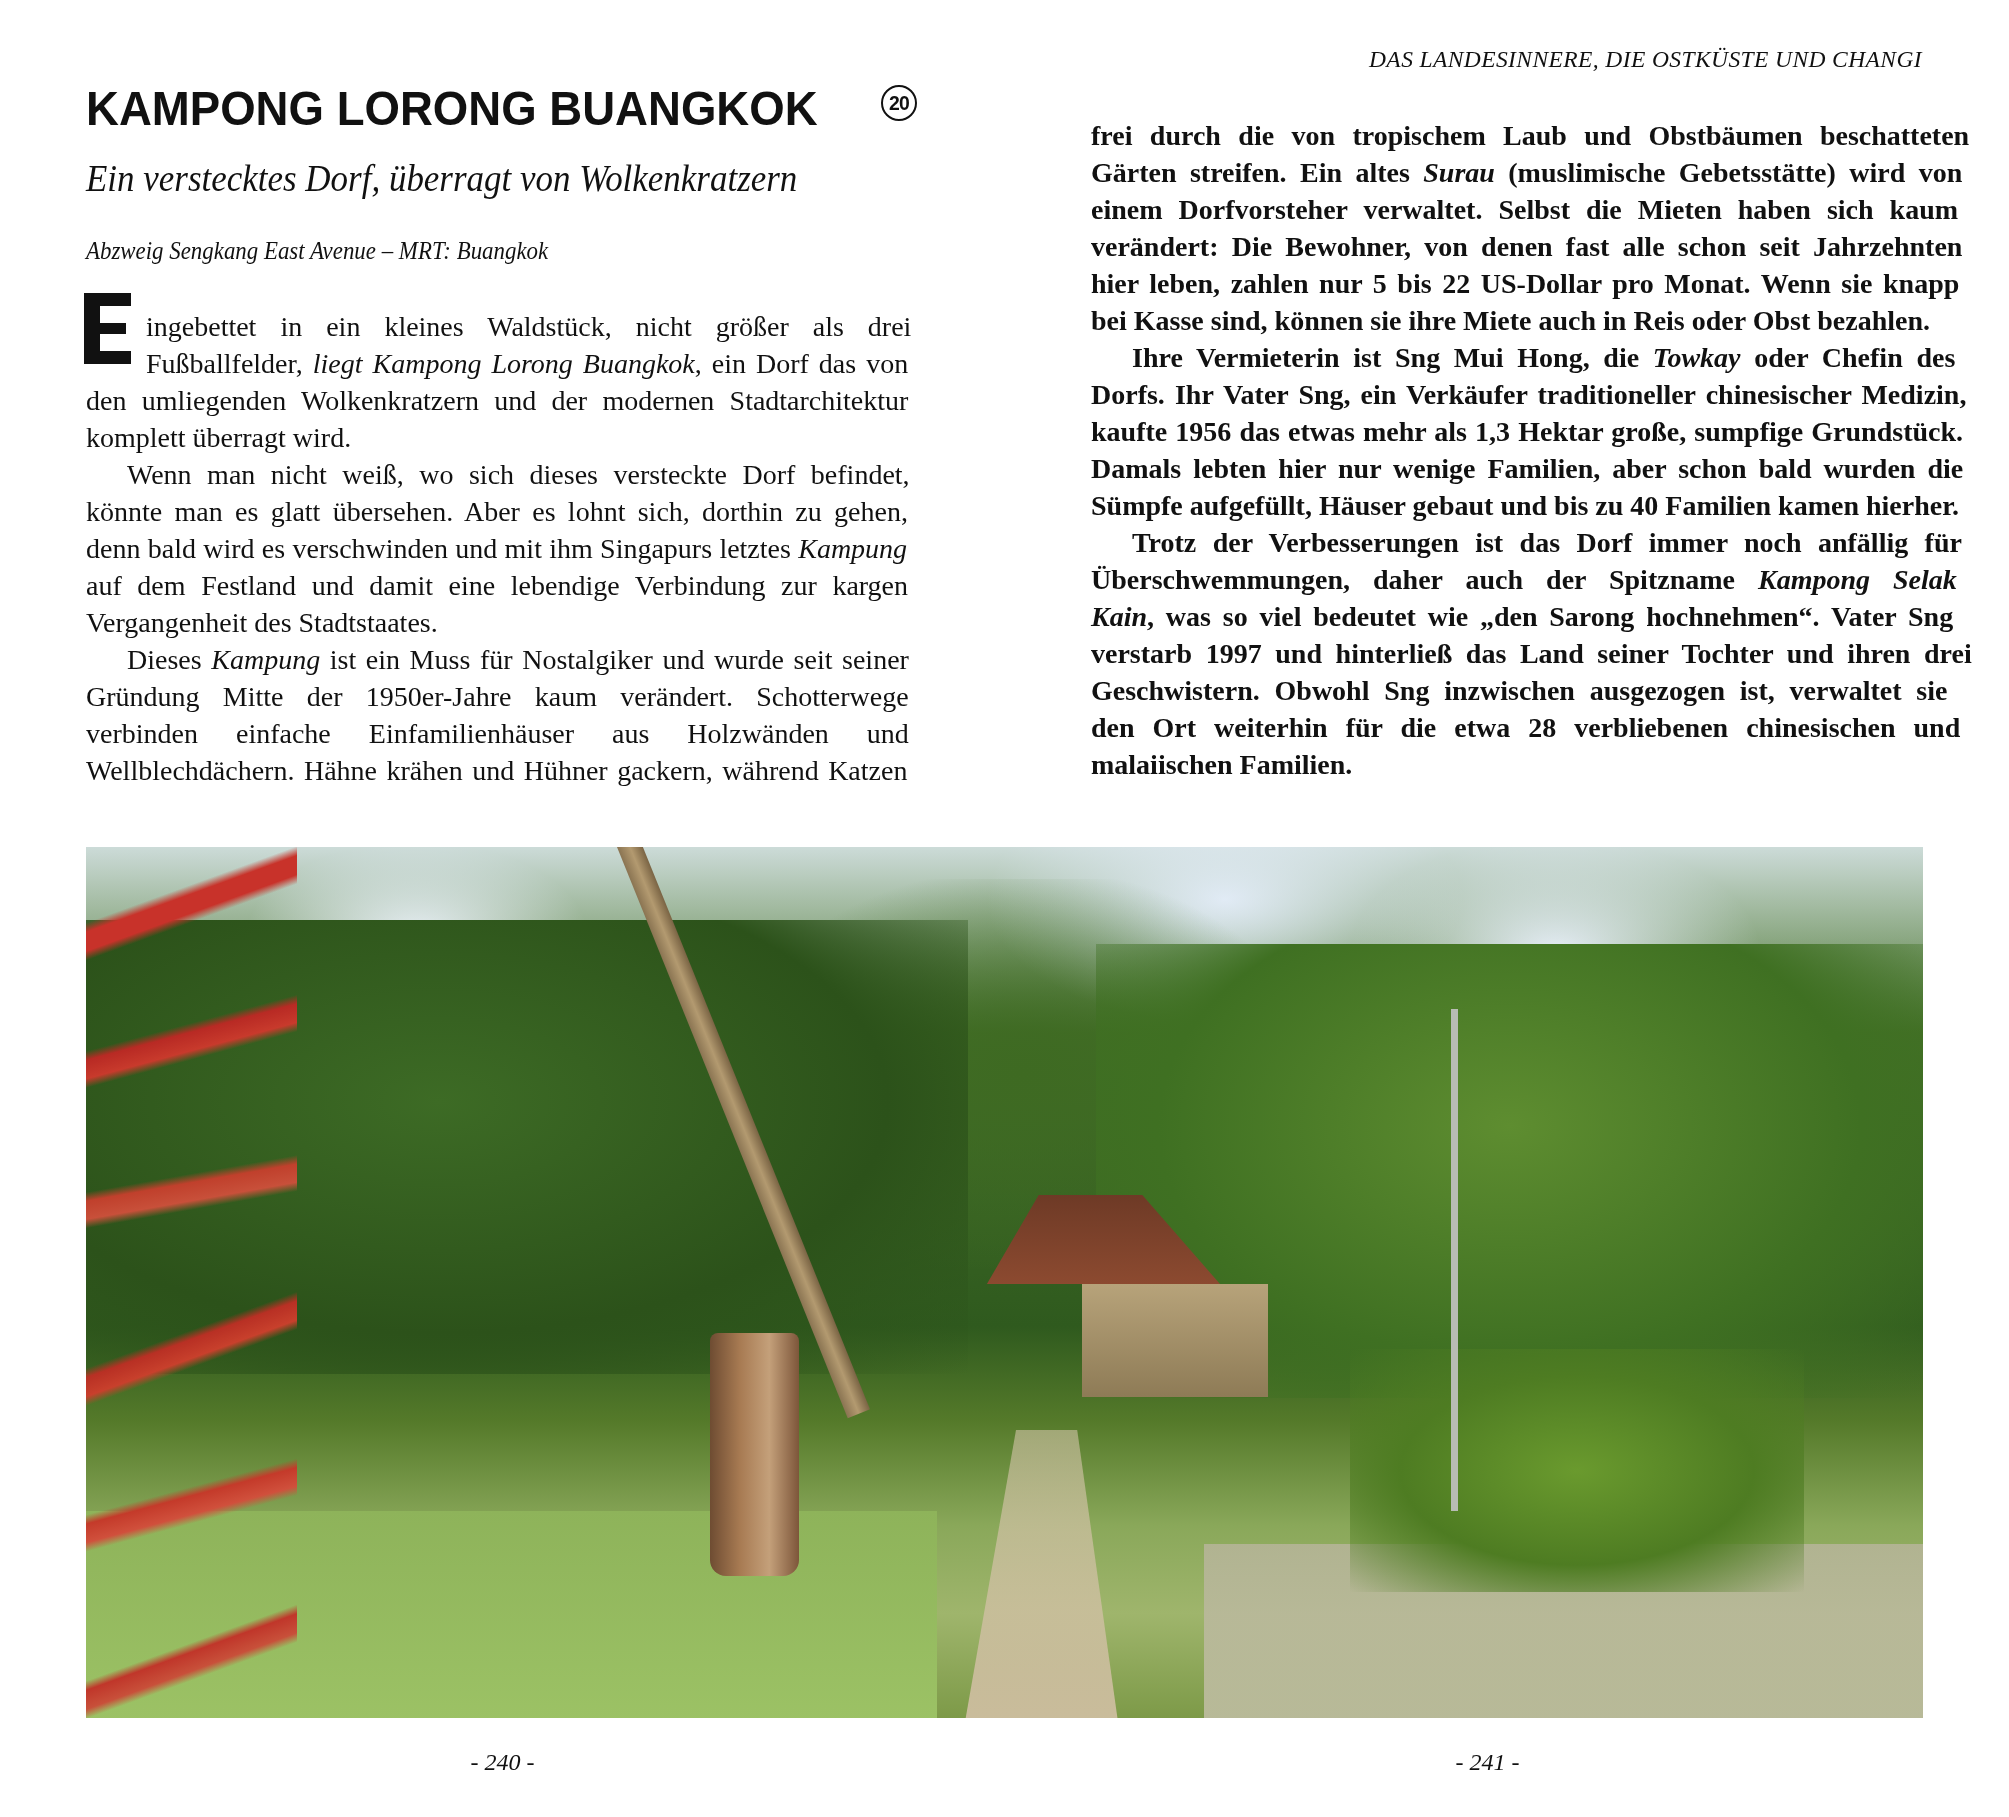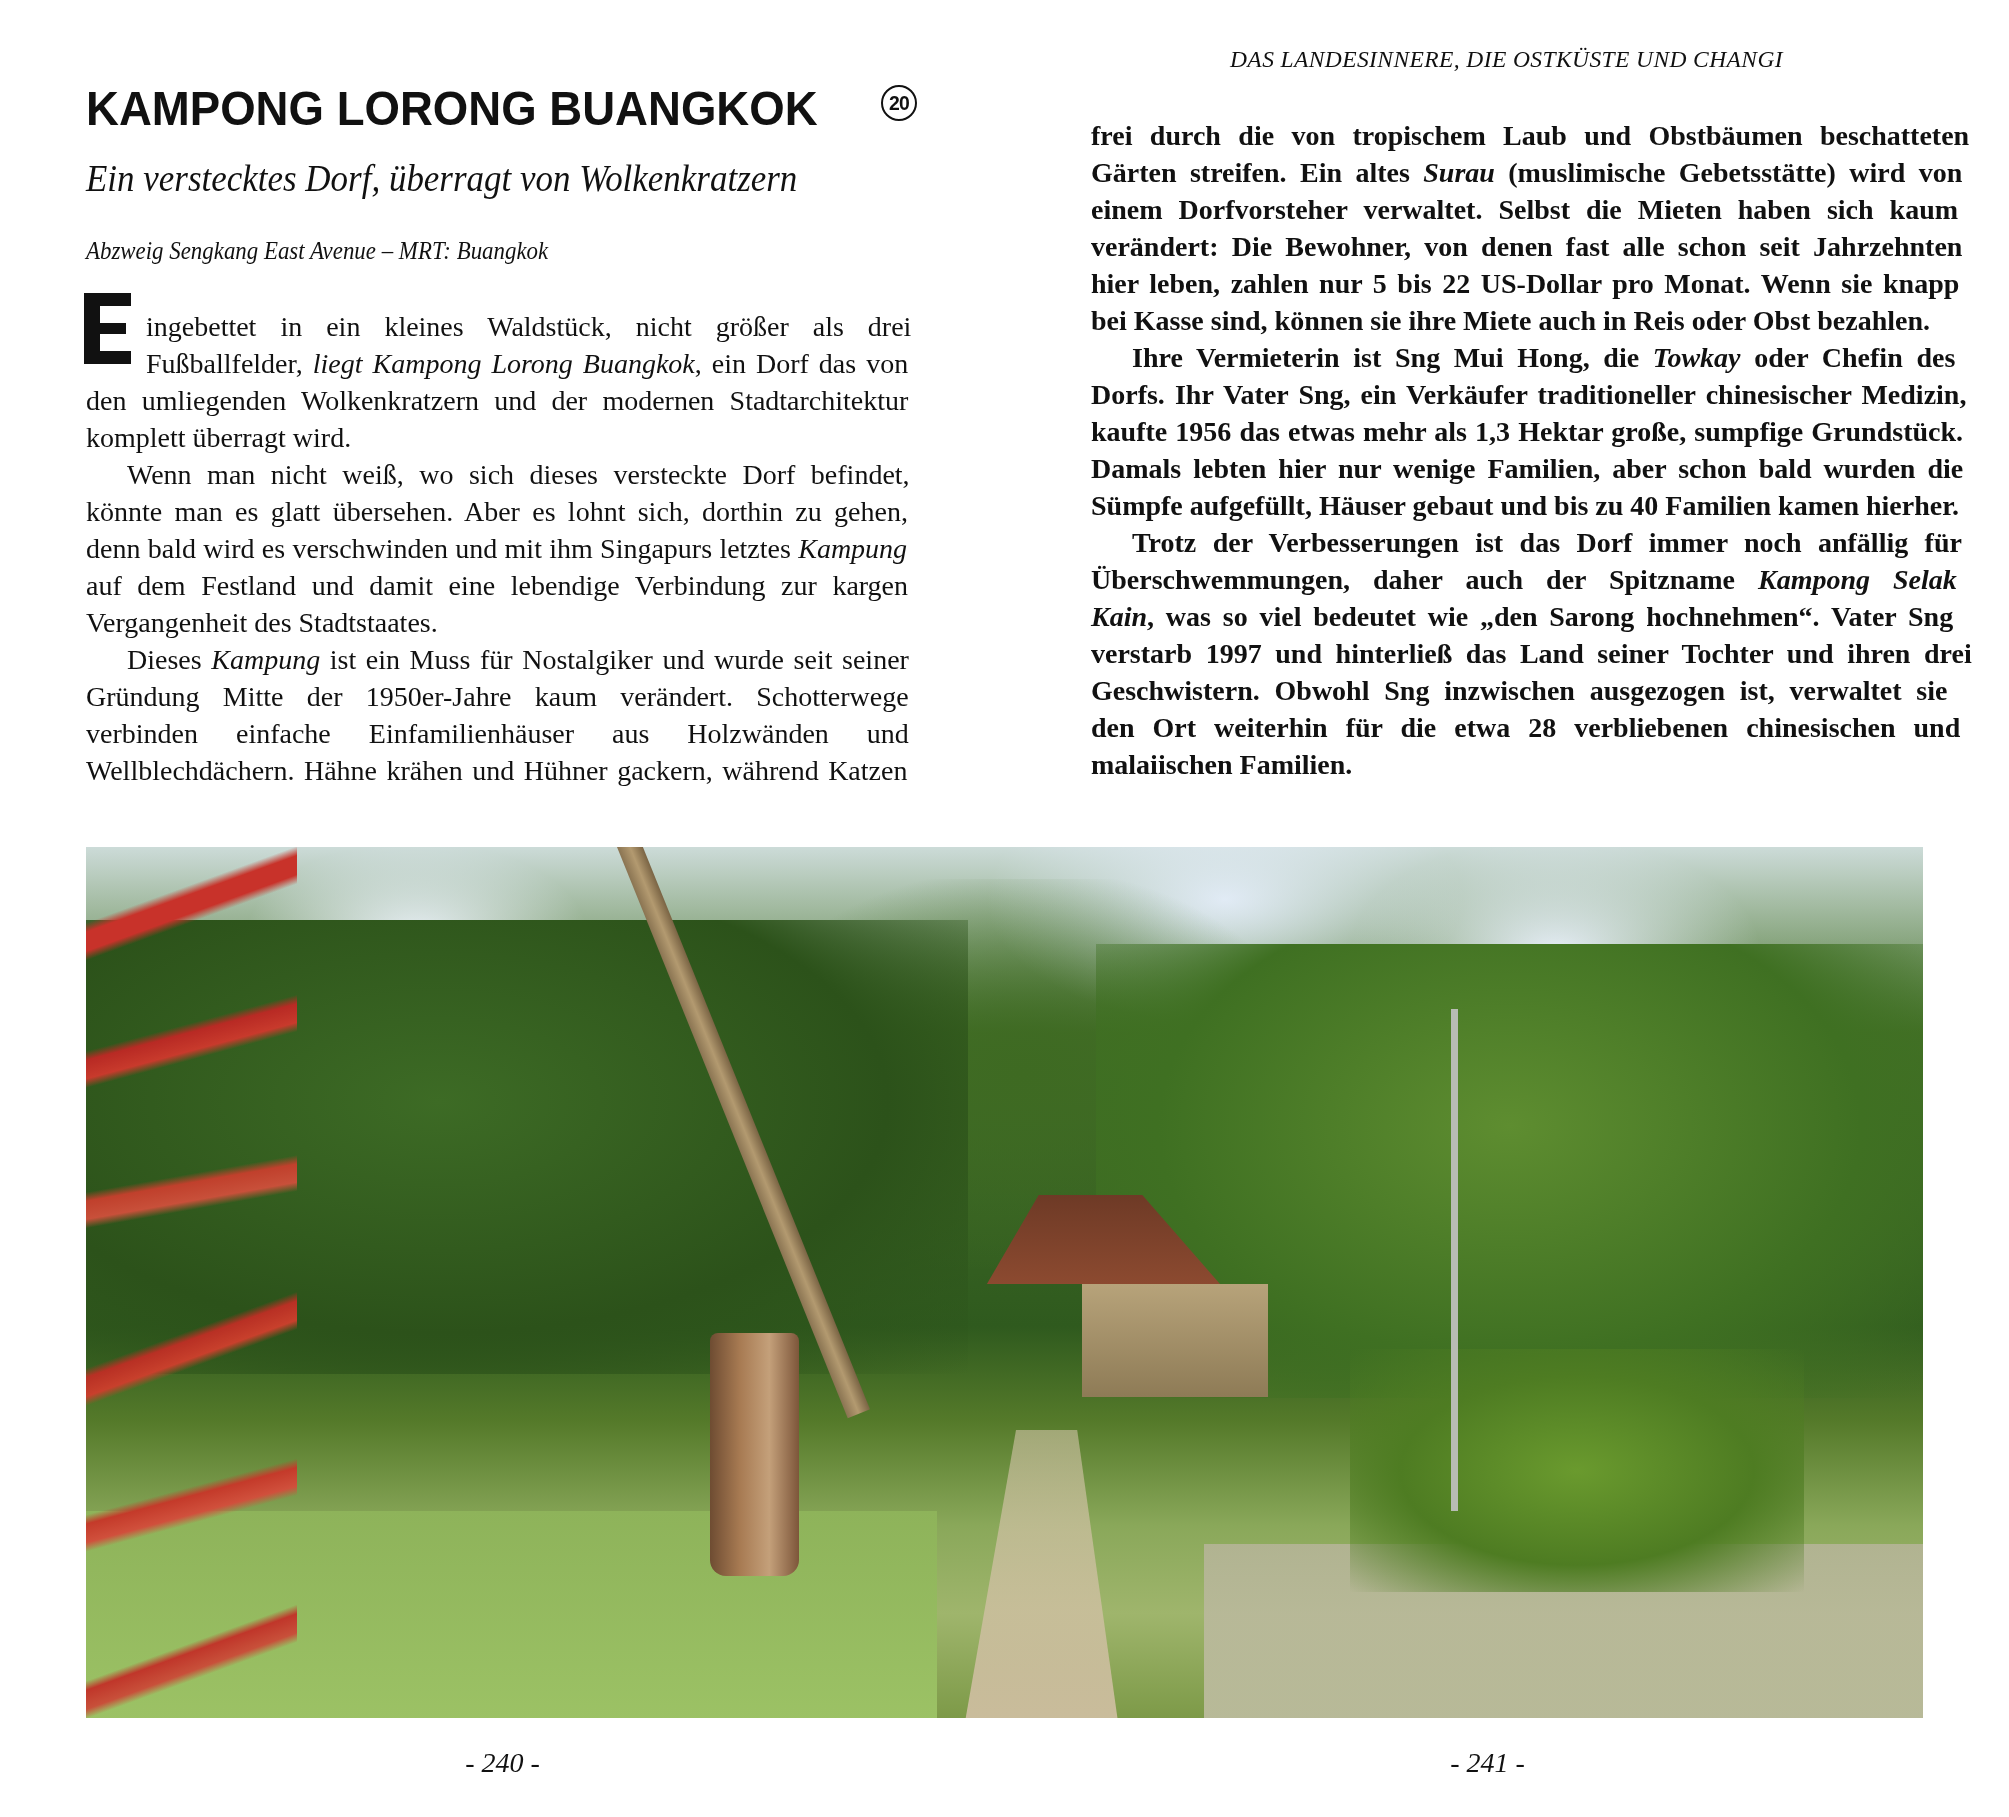--- a/index.html
+++ b/index.html
@@ -1,21 +1,21 @@
 <!DOCTYPE html>
 <html style="font-size:13px"><head>
 <meta charset="utf-8">
 <style>
   html, body { margin: 0; padding: 0; background: #ffffff; }
   body { width: 2009px; height: 1818px; position: relative; overflow: hidden; color: #111; }
   .abs { position: absolute; }
   .serif { font-family: "Liberation Serif", "DejaVu Serif", serif; }
   .sans { font-family: "Liberation Sans", "DejaVu Sans", sans-serif; }
 
-  .running-head { left: 1091px; width: 831px; top: 45px; text-align: center; font-style: italic; font-size: 23.5px; letter-spacing: 0.4px; line-height: 29px; }
+  .running-head { left: 1091px; width: 831px; top: 45px; text-align: right; font-style: italic; font-size: 23.5px; letter-spacing: 0.4px; line-height: 29px; }
 
   .title { left: 86px; top: 81px; font-size: 49px; font-weight: bold; letter-spacing: 0px; line-height: 55px; white-space: nowrap; transform: scaleX(0.93); transform-origin: left top; }
   .badge { left: 881px; top: 85px; width: 32px; height: 32px; border: 2.4px solid #111; border-radius: 50%; display: flex; align-items: center; justify-content: center; font-size: 19.4px; font-weight: bold; letter-spacing: -0.8px; }
 
   .subtitle { left: 86px; top: 156px; font-size: 38px; font-style: italic; line-height: 45px; white-space: nowrap; transform: scaleX(0.92); transform-origin: left top; }
   .location { left: 86px; top: 235px; font-size: 26px; font-style: italic; line-height: 32px; white-space: nowrap; transform: scaleX(0.88); transform-origin: left top; }
 
   .col { position: absolute; font-size: 28px; line-height: 37px; }
   .col-left { left: 86px; width: 832px; top: 308px; }
   .col-right { left: 1091px; width: 831px; top: 117px; font-weight: bold; }
@@ -55,21 +55,21 @@
   .photo .lamp { position: absolute; left: 1365px; top: 162px; width: 6.5px; height: 502px; background: #b8bcb4; }
   .photo .red-leaves { position: absolute; left: 0; top: 0; width: 211px; height: 871px; background:
       linear-gradient(160deg, rgba(0,0,0,0) 0%, rgba(0,0,0,0) 8%, #c8322a 9%, #c8322a 11%, rgba(0,0,0,0) 12%),
       linear-gradient(165deg, rgba(0,0,0,0) 0%, rgba(0,0,0,0) 22%, #b82a24 23%, #c83a2c 25%, rgba(0,0,0,0) 26%),
       linear-gradient(170deg, rgba(0,0,0,0) 0%, rgba(0,0,0,0) 38%, #c0402c 39%, #c8503a 41%, rgba(0,0,0,0) 42%),
       linear-gradient(160deg, rgba(0,0,0,0) 0%, rgba(0,0,0,0) 55%, #b83024 56%, #c8402c 58%, rgba(0,0,0,0) 59%),
       linear-gradient(165deg, rgba(0,0,0,0) 0%, rgba(0,0,0,0) 72%, #c43a2a 73%, #d0503c 75%, rgba(0,0,0,0) 76%),
       linear-gradient(160deg, rgba(0,0,0,0) 0%, rgba(0,0,0,0) 88%, #c0362a 89%, #c8503a 91%, rgba(0,0,0,0) 92%);
   }
 
-  .page-num { top: 1748px; font-style: italic; font-size: 28px; line-height: 29px; text-align: center; width: 243px; }
+  .page-num { top: 1748px; font-style: italic; font-size: 24px; line-height: 29px; text-align: center; width: 243px; }
   .page-left { left: 381px; }
   .page-right { left: 1366px; font-style: italic; }
 </style>
 </head>
 <body>
 
 <div class="abs serif running-head">DAS LANDESINNERE, DIE OSTKÜSTE UND CHANGI</div>
 
 <div class="abs sans title">KAMPONG LORONG BUANGKOK</div>
 <div class="abs sans badge">

